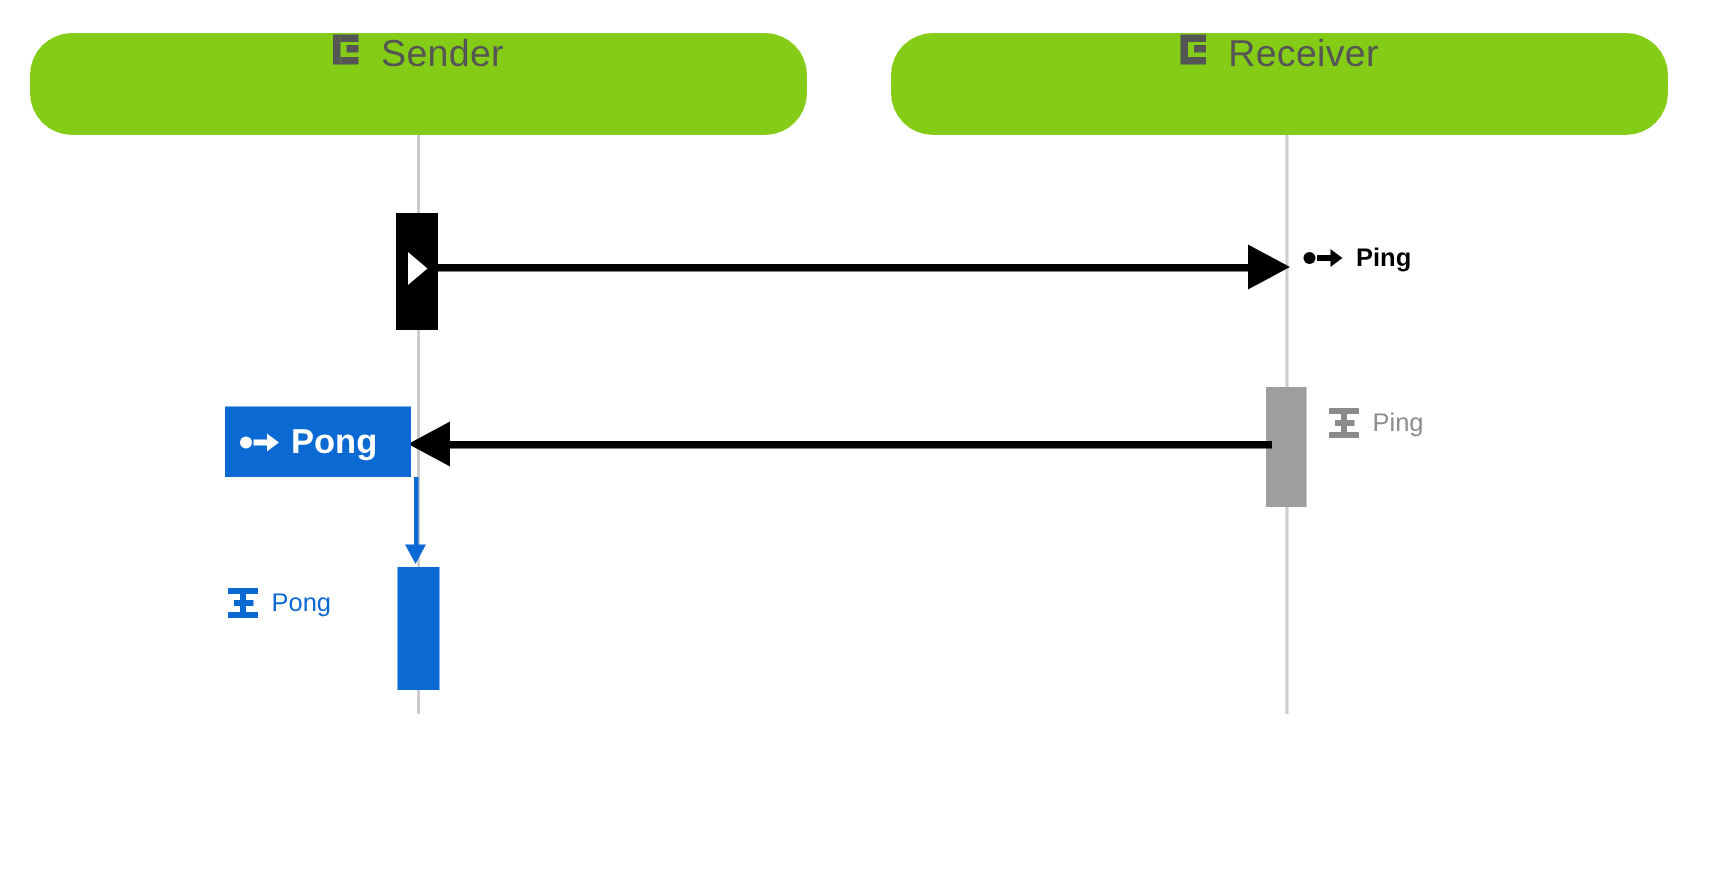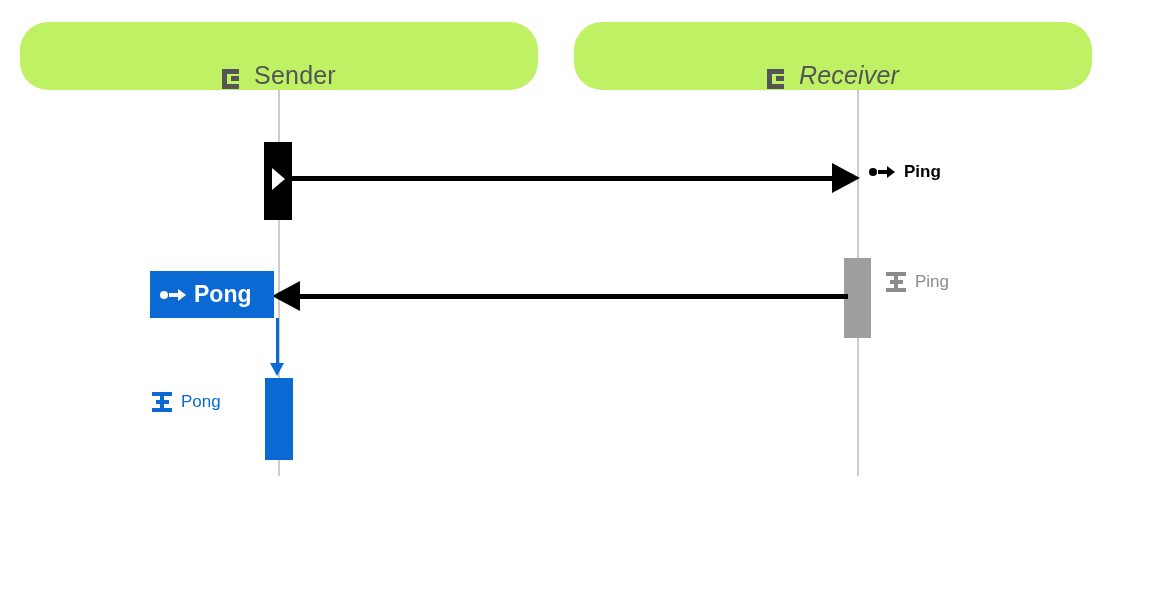--- a/index.html
+++ b/index.html
@@ -12,23 +12,23 @@
   }
   #stage {
     position: relative;
     width: 1154px;
     height: 596px;
     background: #ffffff;
     overflow: hidden;
   }
   .lifeline-header {
     position: absolute;
-    background: #bef264;
+    background: #84cc16;
     display: flex;
-    align-items: flex-end;
+    align-items: flex-start;
     justify-content: center;
     gap: 10px;
     border-radius: 28px;
   }
   .lifeline-header .hdr-label {
     font-size: 25px;
     color: #555555;
     letter-spacing: 0.2px;
   }
   .hdr-icon {
@@ -168,21 +168,21 @@
   <div class="lifeline-header" style="left:20px; top:22px; width:518px; height:68px;">
     <span class="hdr-icon">
       <span class="bar"></span>
         <span class="arm-top"></span>
         <span class="arm-mid"></span>
         <span class="arm-bot"></span>
     </span>
     <span class="hdr-label">Sender</span>
   </div>
 
-  <div class="lifeline-header" style="left:574px; top:22px; width:518px; height:68px;font-style:italic;">
+  <div class="lifeline-header" style="left:594px; top:22px; width:518px; height:68px;">
     <span class="hdr-icon">
       <span class="bar"></span>
         <span class="arm-top"></span>
         <span class="arm-mid"></span>
         <span class="arm-bot"></span>
     </span>
     <span class="hdr-label">Receiver</span>
   </div>
 
   <div class="lifeline" style="left:278px; top:90px; height:386px;"></div>

